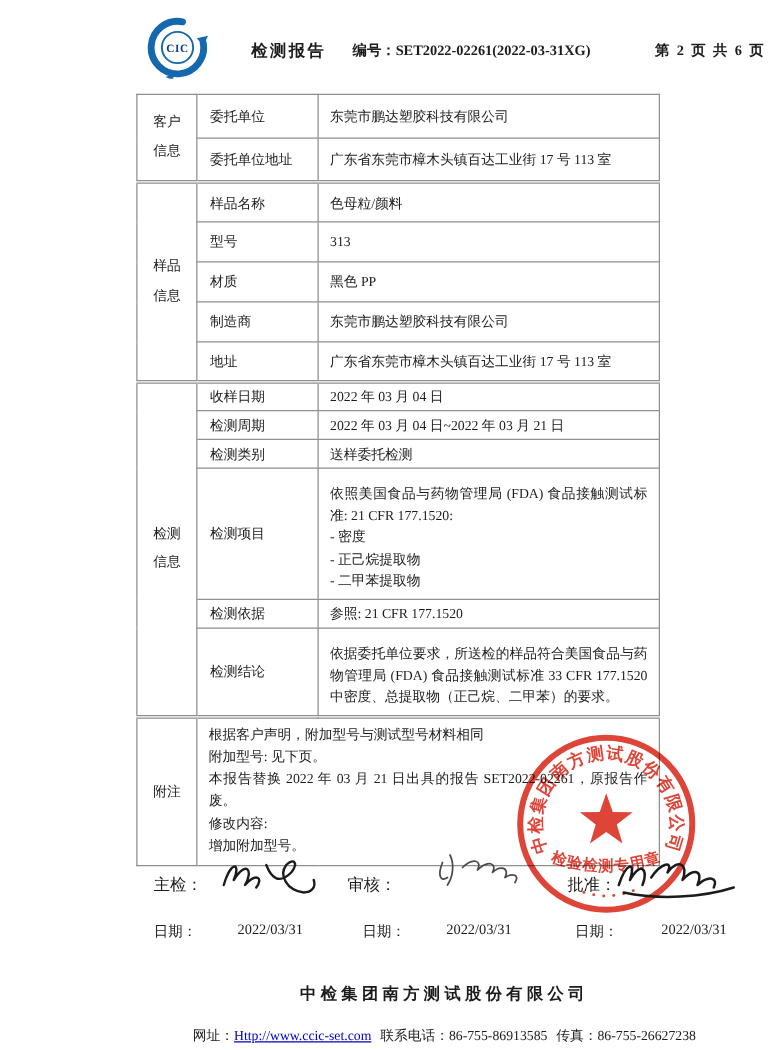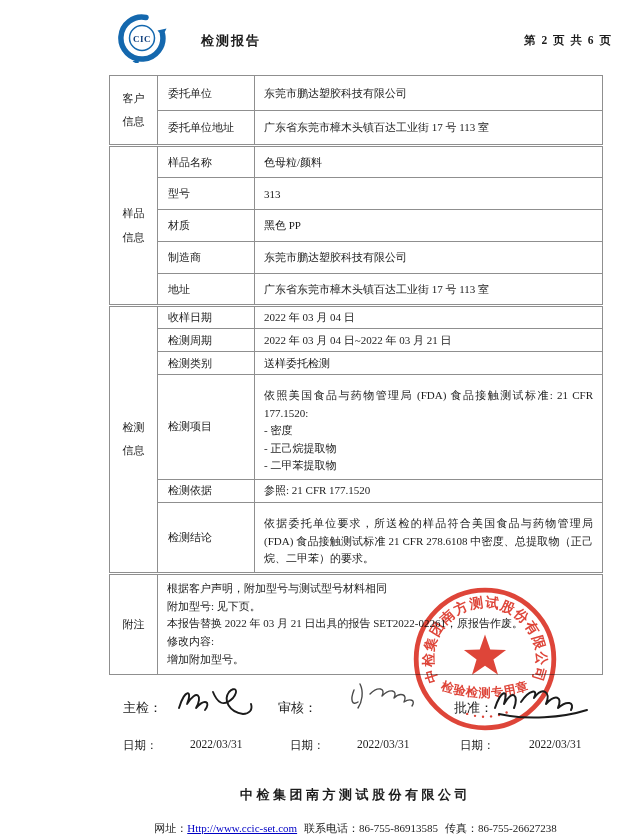--- a/index.html
+++ b/index.html
@@ -17,21 +17,21 @@
 
   
   .logo-svg { position: absolute; left: 62px; top: 13px; width: 66px; height: 50px; }
   .hdr-title { position: absolute; left: 154px; top: 32px; font-weight: bold; font-size: 13px; letter-spacing: 2px; }
   .hdr-no    { position: absolute; left: 235px; top: 33px; font-weight: bold; font-size: 11.5px; }
   .hdr-page  { position: absolute; left: 477px; top: 33px; font-weight: bold; font-size: 11.5px; letter-spacing: 1.5px; }
 
   
   table.report {
     position: absolute; left: 62px; top: 75px;
-    width: 494px; border-collapse: collapse;
+    width: 419px; border-collapse: collapse;
     font-size: 11px;
   }
   table.report td { border: 1px solid #8f8f8f; vertical-align: middle; }
   tr.secline > td { border-top: 3px double #8f8f8f; }
   td.cat { width: 48px; text-align: center; padding: 2px 0; }
   td.cat div { line-height: 2.1; }
   td.lbl { width: 97px; padding: 2px 4px 2px 10px; }
   td.val { padding: 2px 9px; }
   td.val.multi { line-height: 1.6; text-align: justify; padding-top: 12px; padding-bottom: 4px; }
   td.notes { vertical-align: middle; line-height: 1.62; padding: 5px 9px 5px 9px; text-align: justify; }
@@ -68,20 +68,21 @@
 <div class="page">
 
   <svg class="logo-svg" viewBox="0 0 100 100" aria-hidden="true">
     <path d="M 58,9 A 42,42 0 1 0 91,42" fill="none" stroke="#1468ae" stroke-width="11" stroke-linecap="round"></path>
     <path d="M 91,47 L 99,31 L 81,35 Z" fill="#1468ae"></path>
     <path d="M 44,91 L 31,97 L 43,103 Z" fill="#1468ae"></path>
     <circle cx="50" cy="50" r="25" fill="none" stroke="#1468ae" stroke-width="3"></circle>
     <text x="50" y="57" text-anchor="middle" font-size="18" font-weight="bold" fill="#0f3f7d" letter-spacing="1">CIC</text>
   </svg>
   <div class="hdr-title">检测报告</div>
+  <div class="hdr-no">编号：SET2022-02261(2022-03-31XG)</div>
   <div class="hdr-page">第 2 页 共 6 页</div>
 
   <table class="report">
 
     <tbody>
         <tr style="height:35px;">
       <td class="cat" rowspan="2">
         <div>客户</div>
         <div>信息</div>
       </td>
@@ -142,21 +143,21 @@
         <div>- 正己烷提取物</div>
         <div>- 二甲苯提取物</div>
       </td>
     </tr>
     <tr style="height:23px;">
       <td class="lbl">检测依据</td>
       <td class="val">参照: 21 CFR 177.1520</td>
     </tr>
     <tr style="height:52px;">
       <td class="lbl">检测结论</td>
-      <td class="val multi">依据委托单位要求，所送检的样品符合美国食品与药物管理局 (FDA) 食品接触测试标准 21 CFR 278.6108 中密度、总提取物（正己烷、二甲苯）的要求。</td>
+      <td class="val multi">依据委托单位要求，所送检的样品符合美国食品与药物管理局 (FDA) 食品接触测试标准 33 CFR 177.1520 中密度、总提取物（正己烷、二甲苯）的要求。</td>
     </tr>
 
     <tr class="secline">
       <td class="cat">附注</td>
       <td class="notes" colspan="2">
         <div>根据客户声明，附加型号与测试型号材料相同</div>
         <div>附加型号: 见下页。</div>
         <div>本报告替换 2022 年 03 月 21 日出具的报告 SET2022-02261，原报告作废。</div>
         <div>修改内容:</div>
         <div>增加附加型号。</div>

